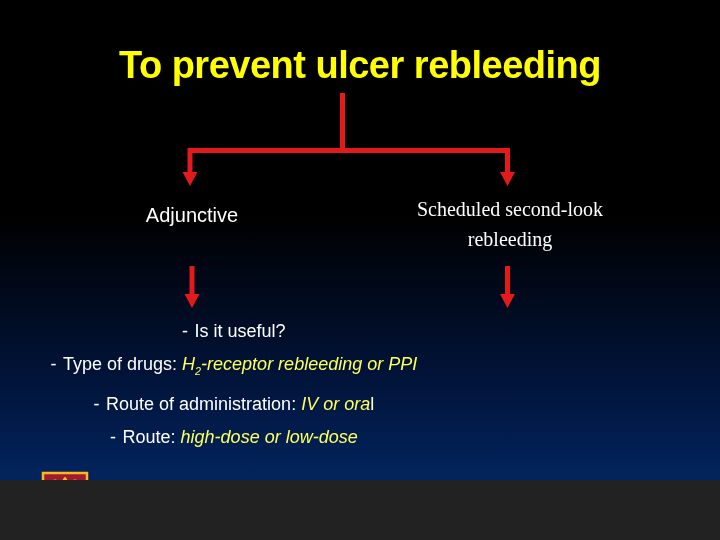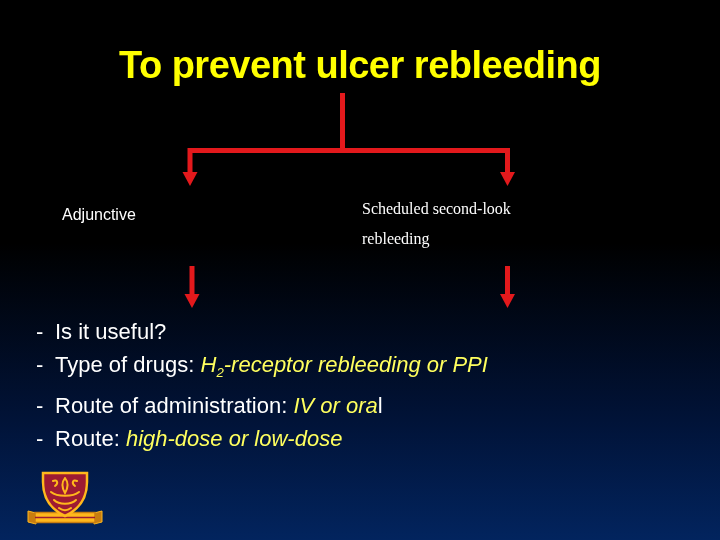--- a/index.html
+++ b/index.html
@@ -1,44 +1,44 @@
 <!DOCTYPE html>
 <html style="--background_top: #000000; --background_bottom: #02245e; --title_yellow: #ffff00; --accent_yellow: #ffff5e; --text_white: #ffffff; --arrow_red: #e3191c; --logo_gold: #ffb81c; --logo_gold_dark: #c87d10; --logo_crimson: #9e1b32;"><head>
 <meta charset="utf-8">
 <style>
   html, body { margin: 0; padding: 0; background: #222; }
   .slide {
     position: relative;
-    width: 720px; height: 540px;
+    width: 720px; height: 480px;
     overflow: hidden;
     font-family: "Liberation Sans", sans-serif;
     background: linear-gradient(180deg,
       var(--background_top) 0%,
       var(--background_top) 45%,
       #011338 78%,
       var(--background_bottom) 100%);
   }
   .title {
     position: absolute; left: 0; right: 0; top: 44px;
     margin: 0; text-align: center;
     font-size: 38px; font-weight: bold; letter-spacing: -0.5px;
     color: var(--title_yellow);
   }
   .connector { position: absolute; left: 0; top: 0; width: 720px; height: 540px; }
   .connector line { stroke: var(--arrow_red); stroke-width: 5; }
   .connector polygon { fill: var(--arrow_red); }
   .branch-label {
-    position: absolute; 
-    color: var(--text_white); font-size: 16px; line-height: 30px;
+    position: absolute; text-align: center;
+    color: var(--text_white); font-size: 20px; line-height: 30px;
   }
   .branch-left  { left: 62px;  top: 200px; width: 260px; }
   .branch-right { left: 362px; top: 194px; width: 296px; font-family: Liberation Serif, serif; }
   .bullets {
-    position: absolute; left: 36px; top: 315px;
-    font-size: 22px; line-height: 33px; color: var(--text_white);
+    position: absolute; left: 44px; top: 315px;
+    font-size: 18px; line-height: 33px; color: var(--text_white); text-align: center;
   }
   .bullet .dash { display: inline-block; width: 19px; }
   .w { color: var(--text_white); }
   .y { color: var(--accent_yellow); font-style: italic; }
   sub.y { font-size: 0.6em; }
   .logo { position: absolute; left: 26px; top: 470px; }
 </style>
 </head>
 <body>
 

